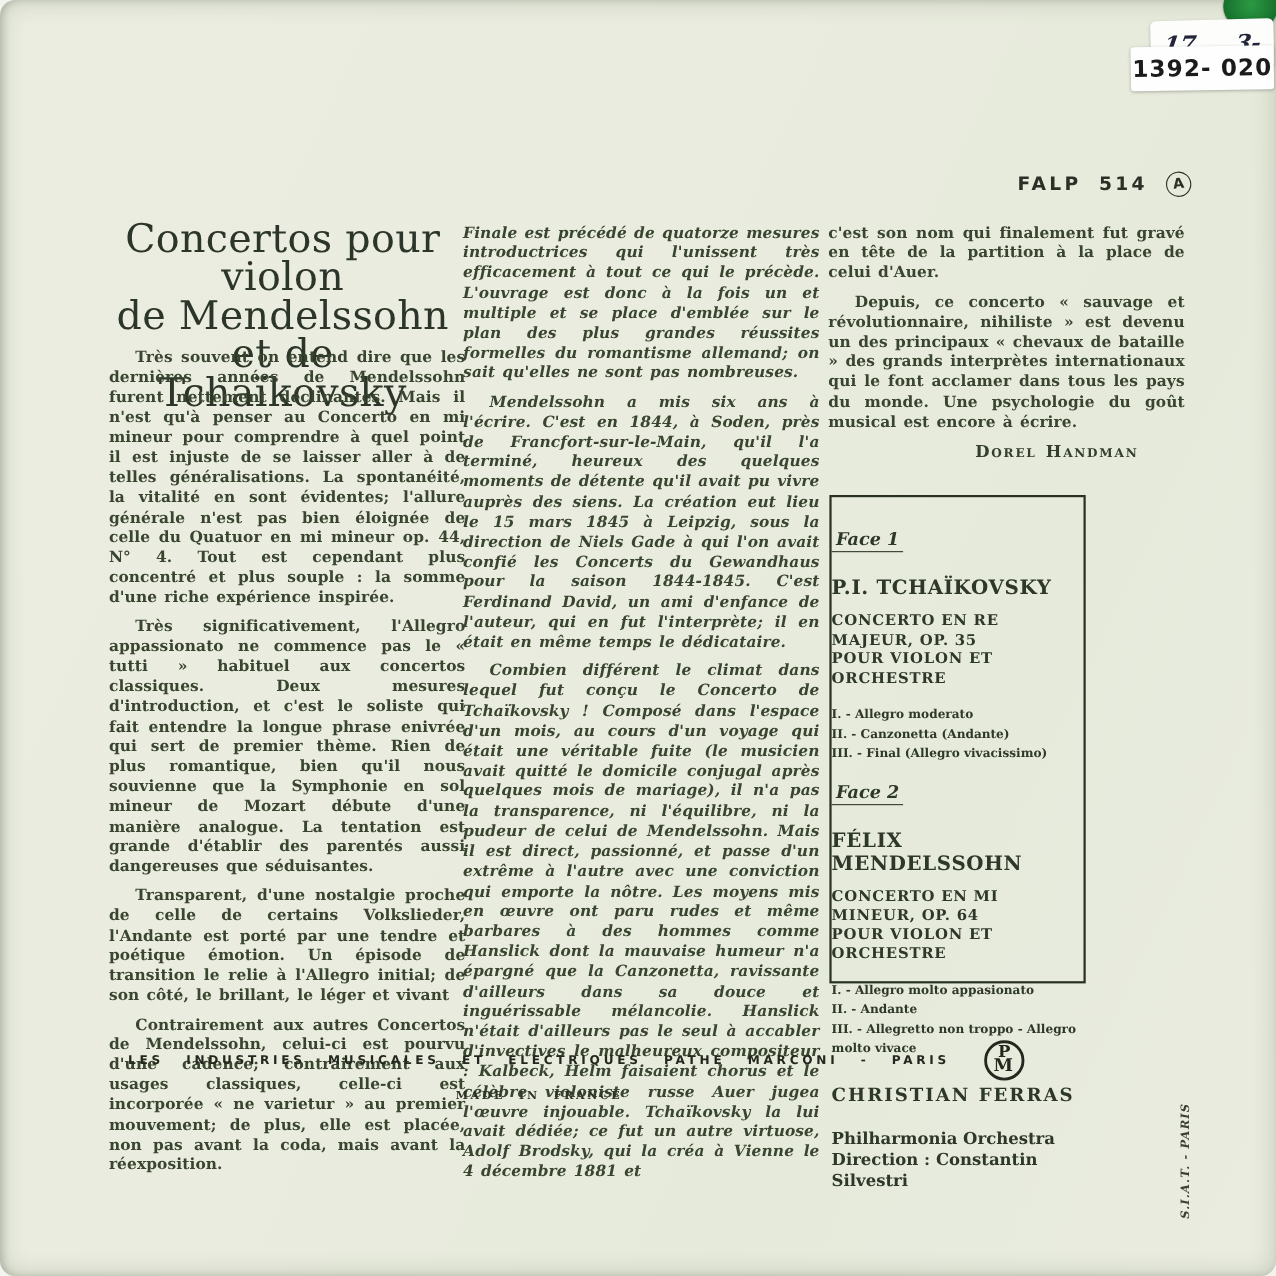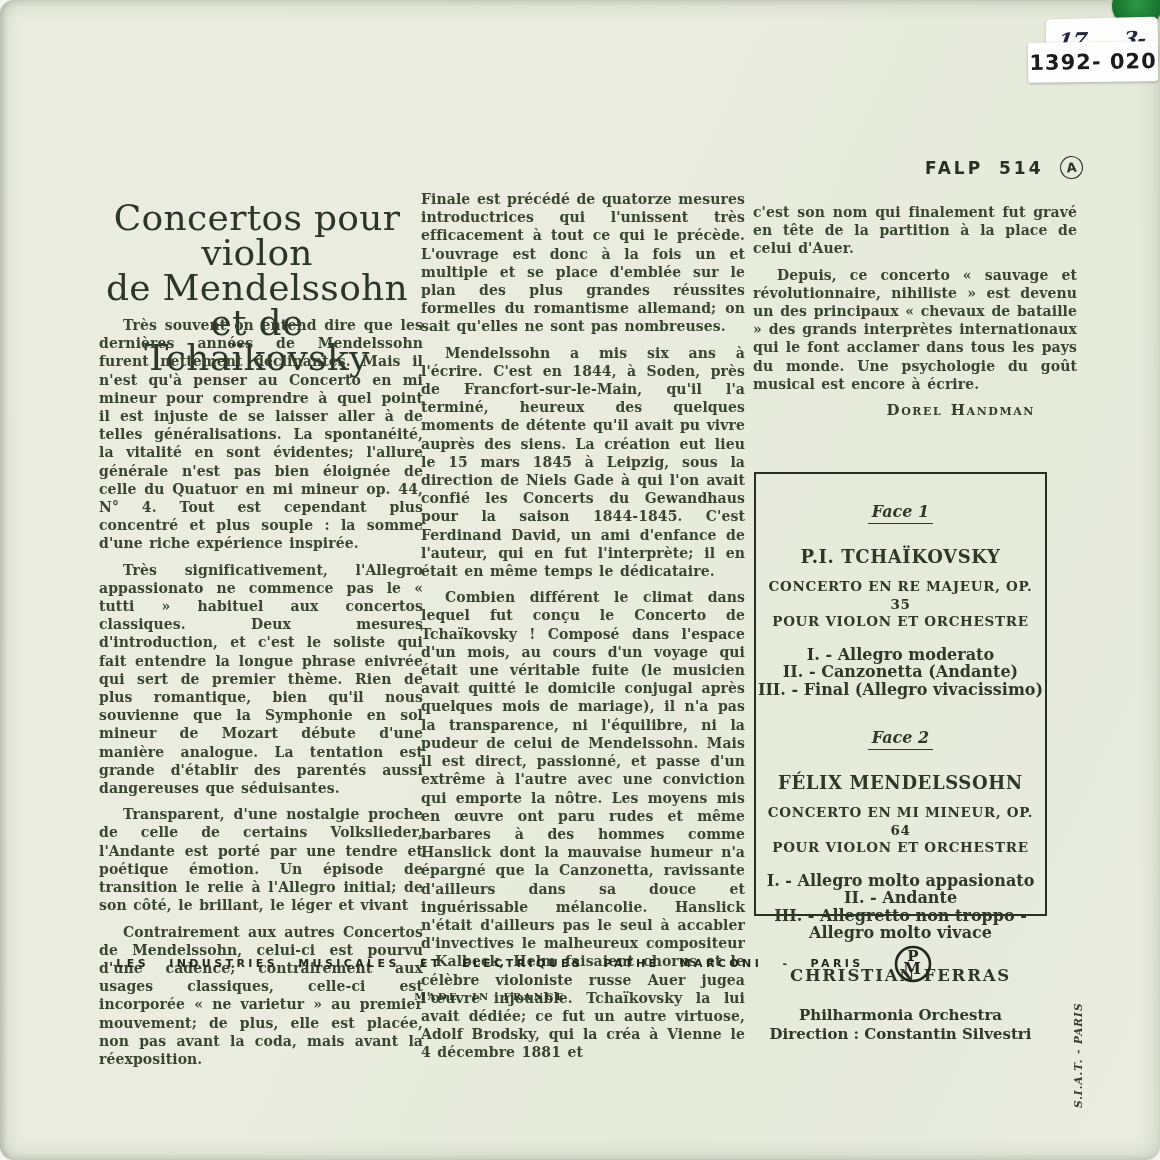--- a/index.html
+++ b/index.html
@@ -63,41 +63,41 @@
   }
   
   .col{
     position:absolute;width:324px;text-align:justify;
     font-size:14px;font-weight:bold;line-height:18.2px;
     color:#39452f;letter-spacing:.1px;word-spacing:1.5px;
   }
   .col p{margin:0 0 8px 0;text-indent:24px;}
   .col p.noindent{text-indent:0;}
   .col1{left:99px;top:316px;}
-  .col2{left:421px;top:190px;}
+  .col2{left:421px;top:203px;font-style:italic;}
   .col3{left:753px;top:203px;}
   .signature{
     text-align:right;padding-right:42px;margin-top:8px;
     font-variant:small-caps;letter-spacing:1.6px;font-size:15px;color:#333e2b;
   }
   
   .facebox{
-    position:absolute;left:754px;top:472px;width:293px;height:444px;
+    position:absolute;left:754px;top:450px;width:233px;height:444px;
     border:2.5px solid #273021;box-sizing:border-box;
-    text-align:center;color:#2e3828;
+    color:#2e3828;
   }
   .face-heading{
     display:inline-block;font-style:italic;font-weight:bold;font-size:16px;
     border-bottom:1.6px solid #2e3828;padding:0 4px 2px 4px;
   }
   .fh1{margin-top:28px;}
-  .fh2{margin-top:30px;}
+  .fh2{margin-top:16px;}
   .composer{font-weight:bold;font-size:18px;letter-spacing:.6px;margin-top:22px;}
   .work{font-weight:bold;font-size:13.5px;line-height:17.5px;letter-spacing:.7px;margin-top:11px;}
-  .movements{font-weight:bold;font-size:16px;line-height:17.5px;margin-top:15px;}
+  .movements{font-weight:bold;font-size:11px;line-height:17.5px;margin-top:15px;}
   .soloist{font-weight:bold;font-size:16.5px;letter-spacing:1.8px;margin-top:24px;font-family:"DejaVu Serif",serif;}
   .orch{font-weight:bold;font-size:15px;line-height:19px;margin-top:21px;}
   
   .pub-line{
     position:absolute;left:95px;top:957px;width:790px;text-align:center;
     font-family:"DejaVu Sans", sans-serif;font-weight:bold;
     font-size:11px;letter-spacing:3.4px;word-spacing:13px;color:#23281f;
   }
   .made-in{
     position:absolute;left:95px;top:991px;width:790px;text-align:center;

